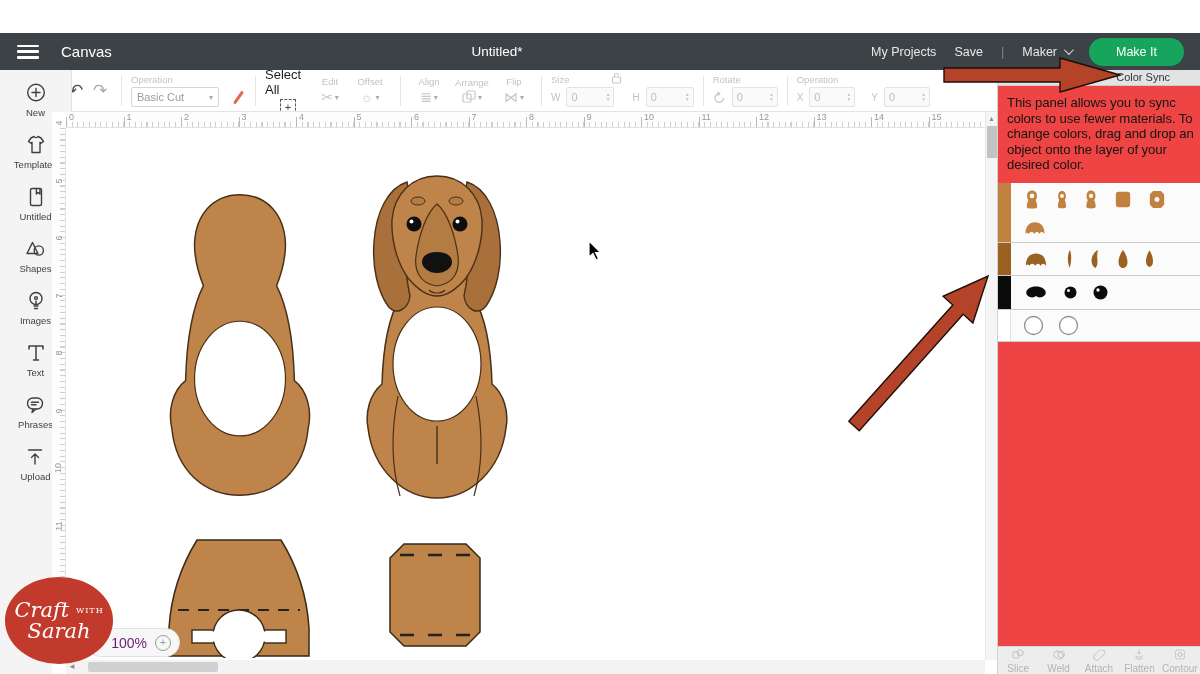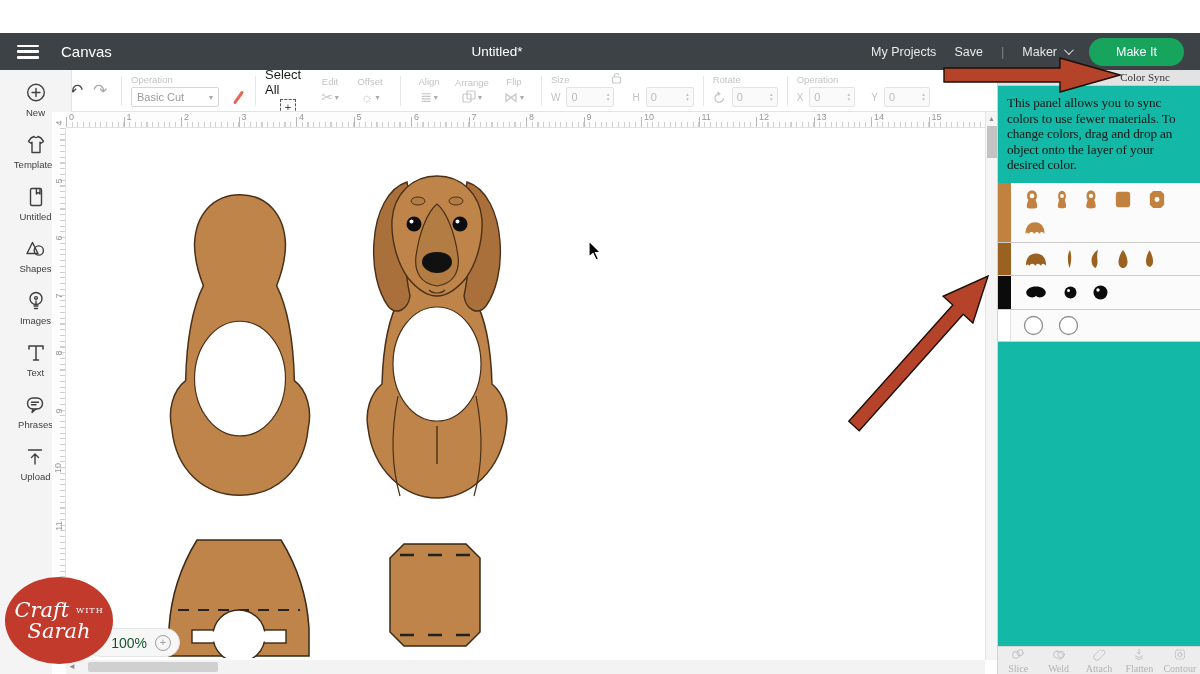--- a/index.html
+++ b/index.html
@@ -79,25 +79,25 @@
   .vcell span { font-size:9px; color:#979797; transform:rotate(-90deg); height:10px; margin-top:4px; }
   .shape { position:absolute; }
   .vscroll { position:absolute; right:0; top:0; width:12px; height:548px; background:#f5f5f5; border-left:1px solid #e6e6e6; }
   .vscroll .arrow { display:block; text-align:center; font-size:7px; color:#8d8d8d; line-height:13px; }
   .vthumb { position:absolute; left:1px; top:14px; width:10px; height:32px; background:#c3c3c3; }
   .hscroll { position:absolute; left:14px; right:12px; bottom:0; height:14px; background:#f3f3f3; }
   .hscroll .arrow { position:absolute; left:2px; top:0; font-size:8px; color:#8d8d8d; line-height:14px; }
   .hthumb { position:absolute; left:22px; top:2px; width:130px; height:10px; background:#d0d0d0; border-radius:2px; }
 
   .zoom-pill { position:absolute; left:86px; top:628px; width:94px; height:29px; background:#f7f7f7; border:1px solid #e3e3e3; border-radius:15px; display:flex; align-items:center; justify-content:flex-end; gap:8px; padding:0 8px; z-index:30; }
-  .zoom-val { font-size:14px; color:#14532d; }
+  .zoom-val { font-size:14px; color:#701a75; }
   .zoom-in { width:16px; height:16px; border:1.3px solid #9d9d9d; border-radius:50%; color:#9d9d9d; font-size:11px; line-height:13px; text-align:center; }
 
   
-  .rpanel { position:absolute; left:997px; top:70px; width:203px; height:604px; background:#14b8a6; border-left:1px solid #d2d2d2; display:flex; flex-direction:column;font-family:Liberation Serif, serif; }
+  .rpanel { position:absolute; left:997px; top:70px; width:203px; height:604px; background:#ef4444; border-left:1px solid #d2d2d2; display:flex; flex-direction:column; }
   .tabbar { height:16px; background:#e3e3e3; border-bottom:1px solid #cbcbcb; position:relative; }
   .tab-label { position:absolute; right:30px; top:1px; font-size:11px; color:#333; }
   .panel-desc { padding:9px 6px 10px 9px; font-size:13.2px; line-height:15.6px; color:#141414; letter-spacing:-0.1px; }
   .sync-row { display:flex; background:#fbfbfb; border-bottom:1px solid #cccccc; }
   .sync-row:first-of-type { border-top:1px solid #cccccc; }
   .sync-bar { width:13px; }
   .sync-items { flex:1; display:flex; flex-wrap:wrap; align-items:center; gap:4px 14px; padding:4px 0 4px 12px; }
   .rp-spacer { flex:1; }
   .rp-actions { height:28px; border-top:1px solid #d6d6d6; background:#ededed; display:flex; }
   .rp-action { flex:1; display:flex; flex-direction:column; align-items:center; justify-content:center; gap:1px; }

